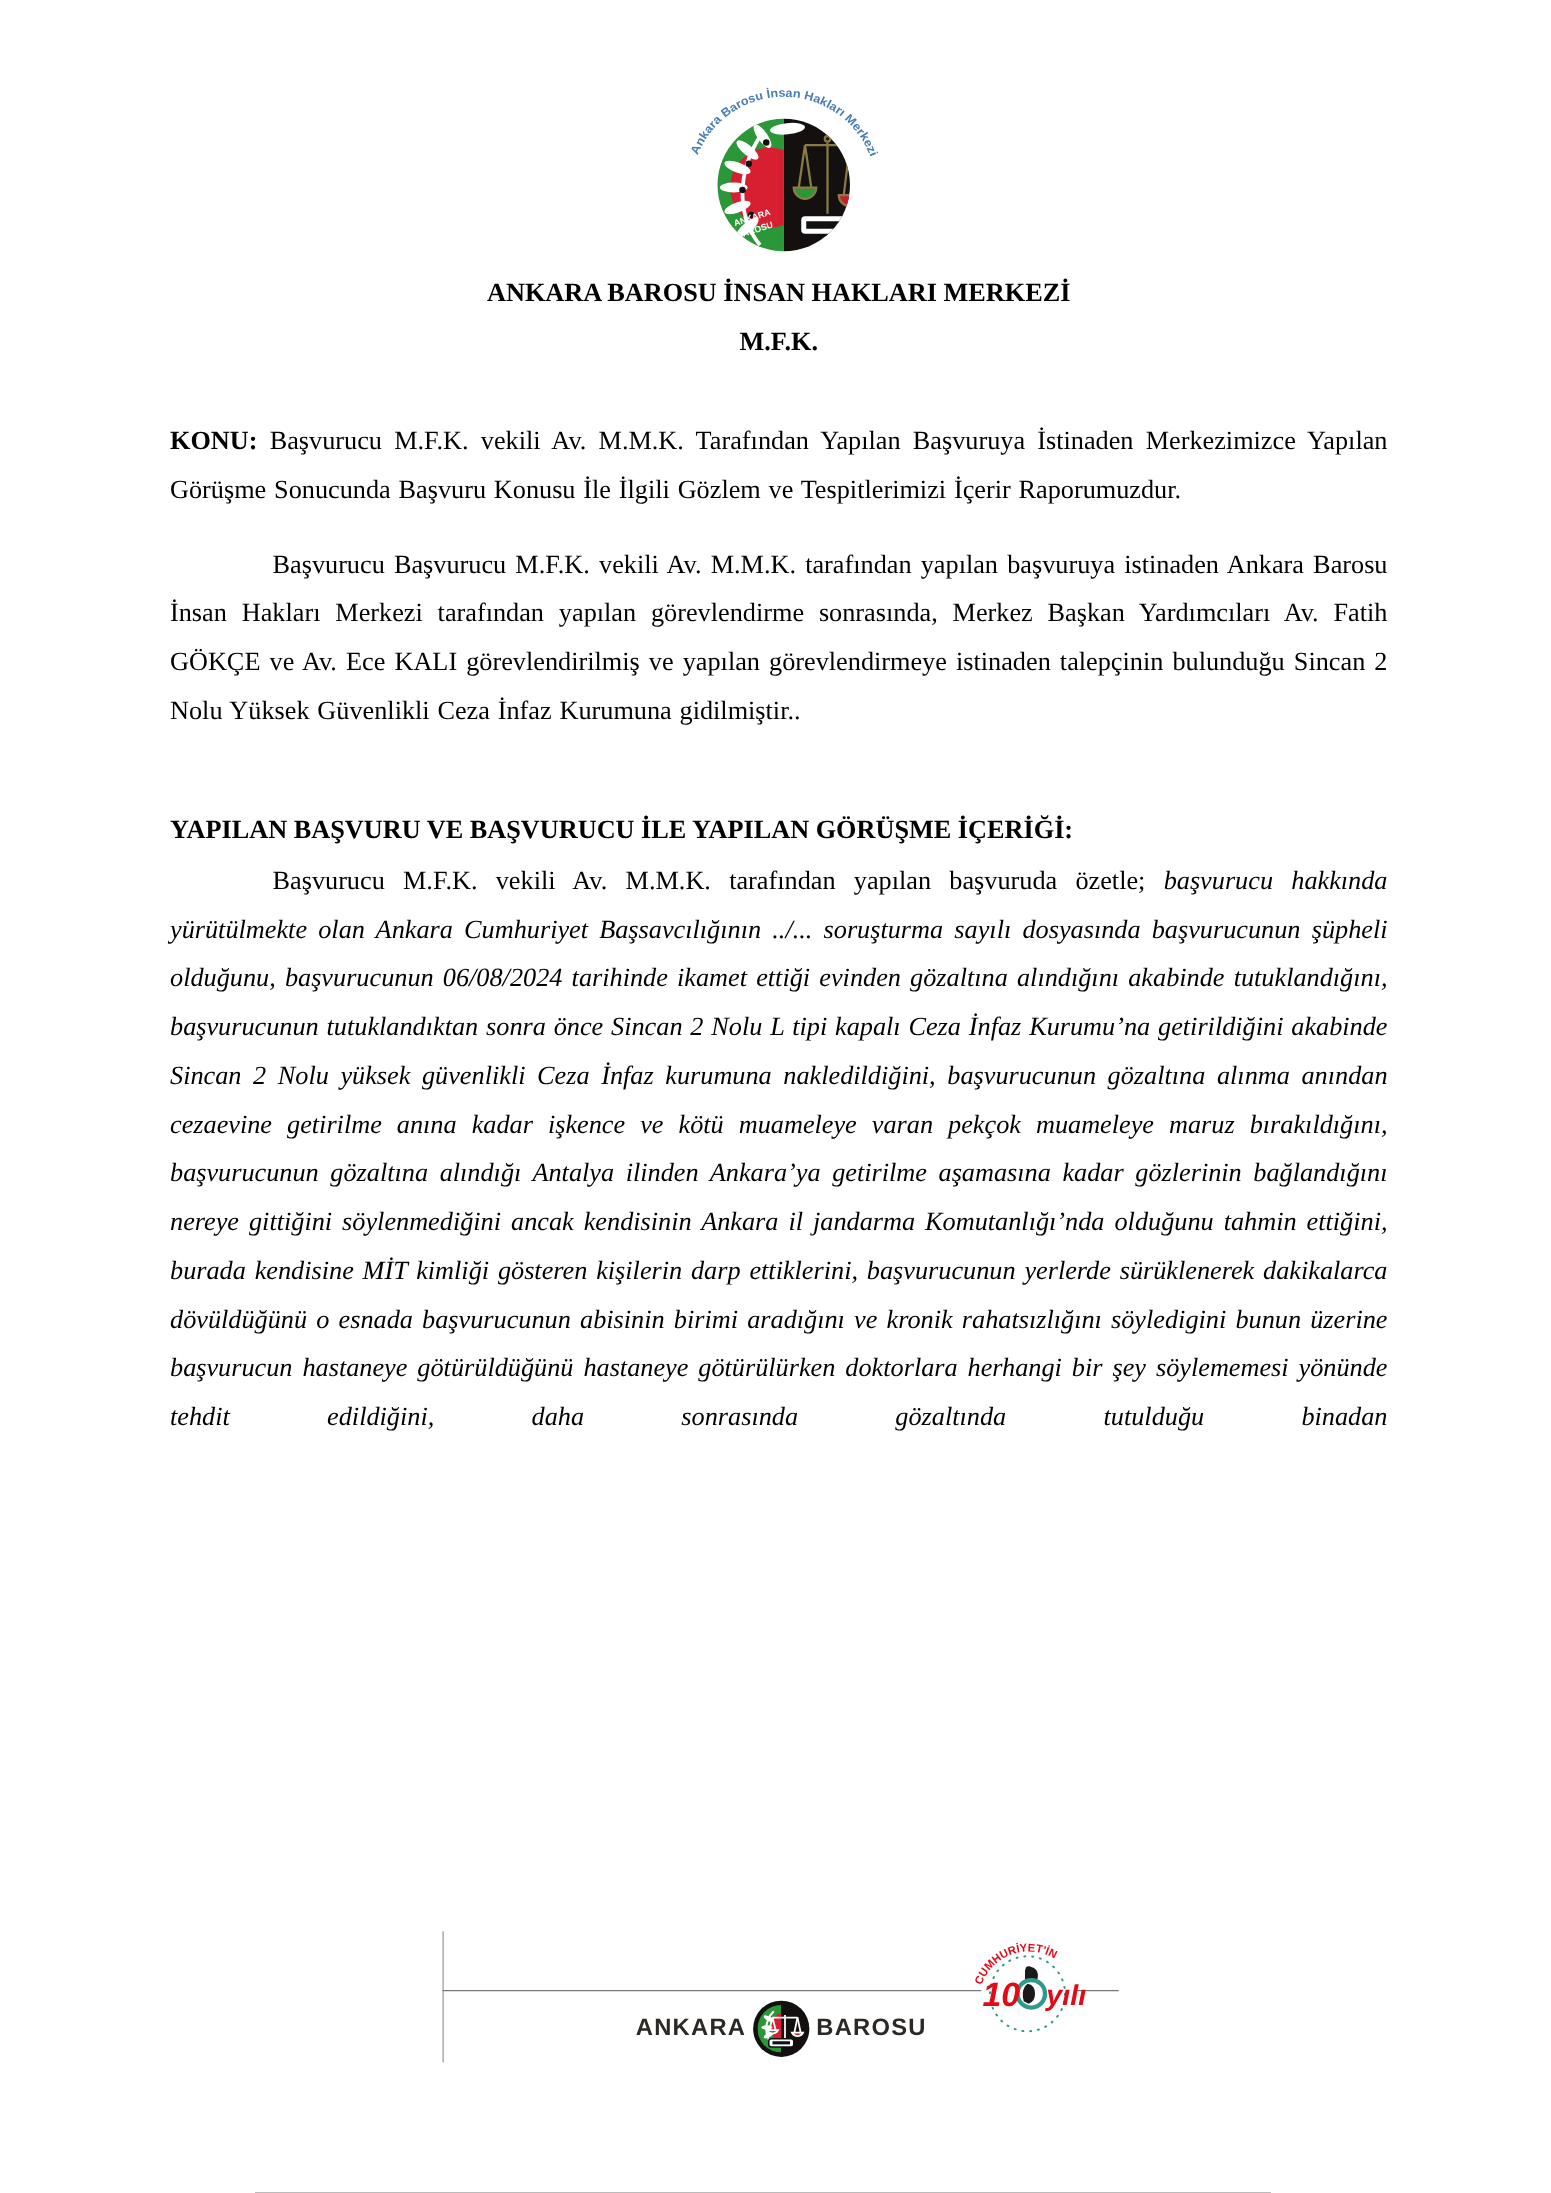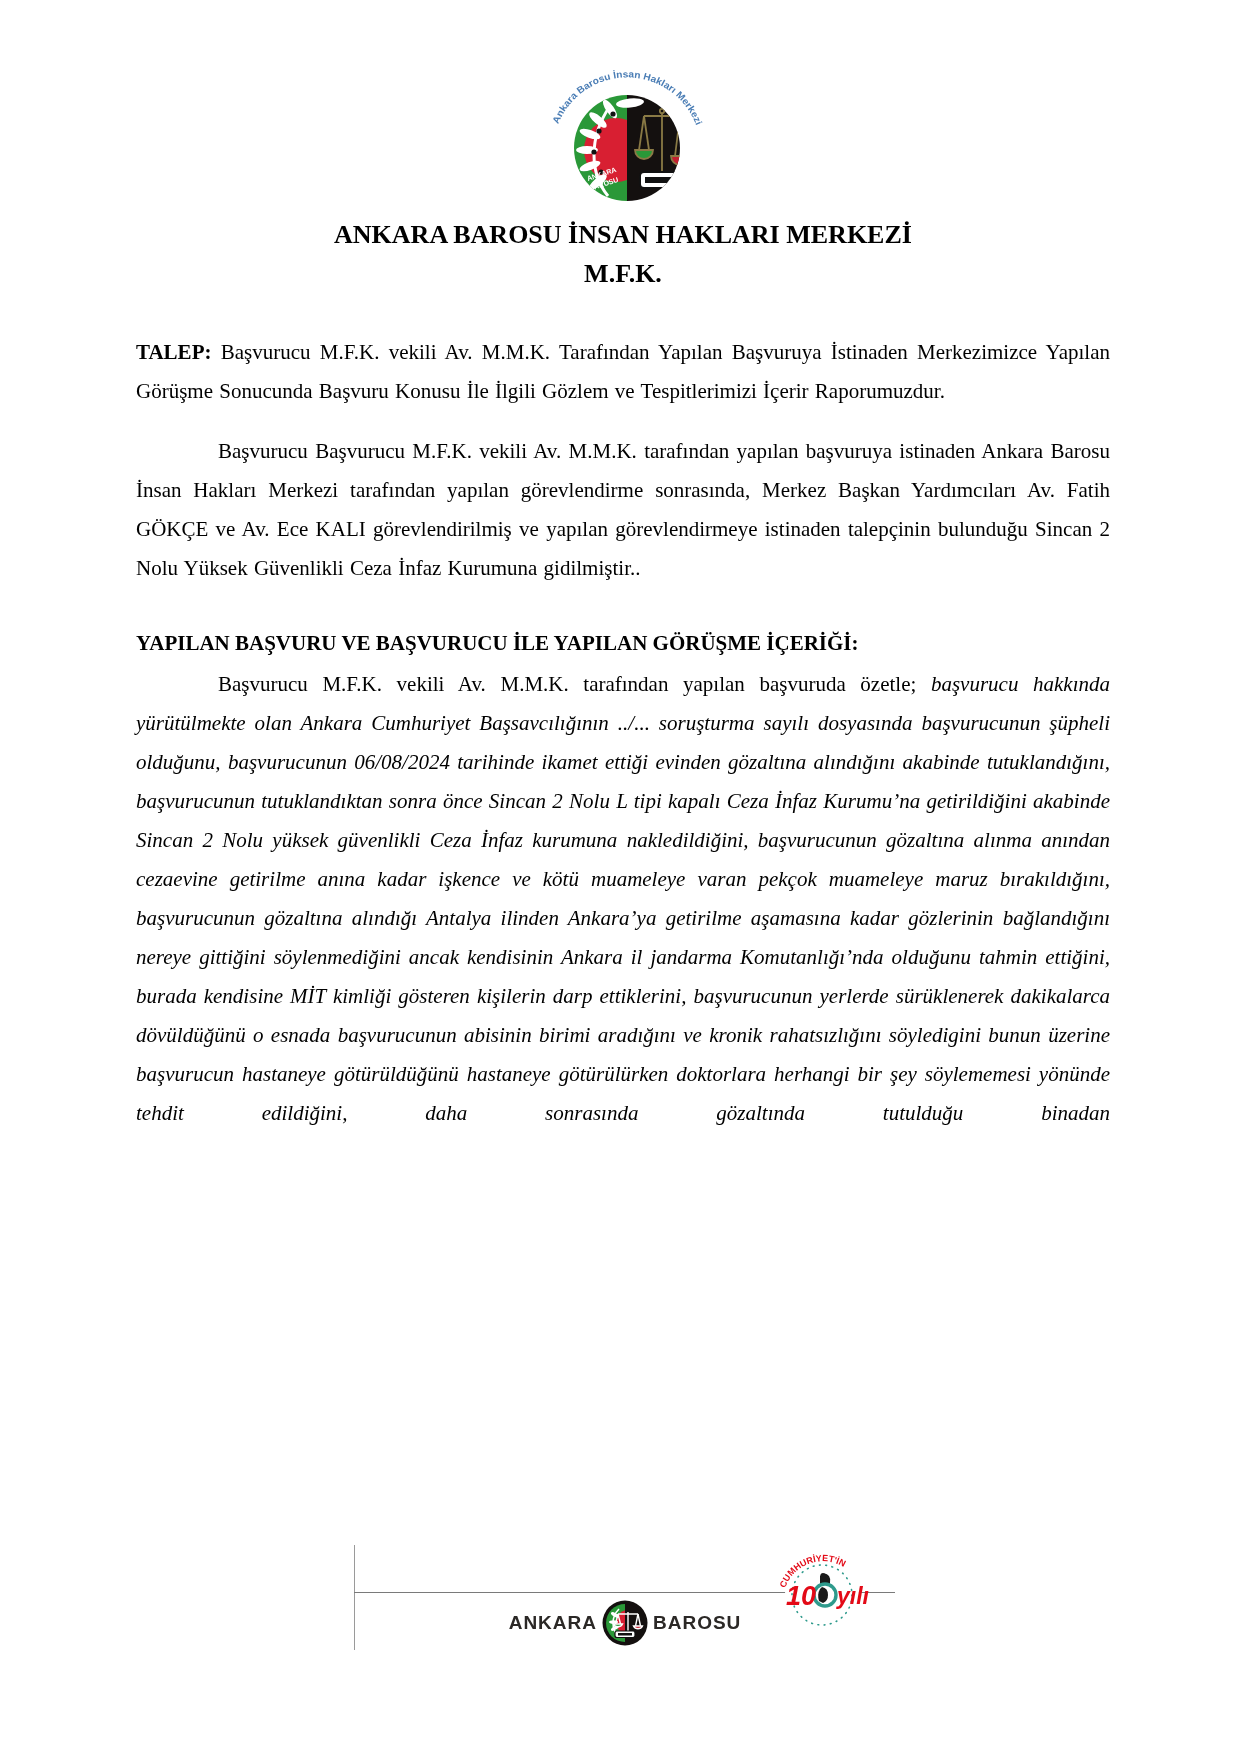--- a/index.html
+++ b/index.html
@@ -14,38 +14,38 @@
   }
   .content {
     position: absolute;
     left: 136px; top: 0;
     width: 974px;
   }
   .doc-title {
     margin-top: 215px;
     text-align: center;
     font-weight: bold;
-    font-size: 26px;
+    font-size: 21px;
     line-height: 39px;
   }
   .para {
     font-size: 21px;
     line-height: 39px;
     text-align: justify;
     word-spacing: 1px;
   }
   .konu-para       { margin-top: 40px; }
   .section-heading {
     margin-top: 33px;
     font-size: 21px;
     font-weight: bold;
     line-height: 39px;
     text-align: left;
   }
-  .heading-2 { margin-top: 36px; }
+  .heading-2 { margin-top: 56px; }
   .indent-first { text-indent: 82px; margin-top: 2px; }
   .quote-para { font-style: italic; text-align-last: justify; }
   .lead-bold { font-weight: bold; }
   .intro-roman { font-style: normal; margin-top: 40px; }
 
   
   .footer-vline { position:absolute; left:354px; top:1545px; width:1px; height:105px; background:#9a9a9a; }
   .footer-hline { position:absolute; left:354px; top:1592px; width:541px; height:1px; background:#7a7a7a; }
   .footer-brand {
     position:absolute; left:490px; top:1598px; width:270px; height:50px;
@@ -133,21 +133,21 @@
     </text>
   </svg>
 
   <div class="content">
 
     <div class="doc-title">
       <div>ANKARA BAROSU İNSAN HAKLARI MERKEZİ</div>
       <div>M.F.K.</div>
     </div>
 
-    <p class="para konu-para"><span class="lead-bold">TALEP:</span><span> Başvurucu M.F.K. vekili Av. M.M.K. Tarafından Yapılan Başvuruya İstinaden Merkezimizce Yapılan Görüşme Sonucunda Başvuru Konusu İle İlgili Gözlem ve Tespitlerimizi İçerir Raporumuzdur.</span></p>
+    <p class="para konu-para"><span class="lead-bold">KONU:</span><span> Başvurucu M.F.K. vekili Av. M.M.K. Tarafından Yapılan Başvuruya İstinaden Merkezimizce Yapılan Görüşme Sonucunda Başvuru Konusu İle İlgili Gözlem ve Tespitlerimizi İçerir Raporumuzdur.</span></p>
 
 
     <p class="para indent-first">Başvurucu Başvurucu M.F.K. vekili Av. M.M.K. tarafından yapılan başvuruya istinaden Ankara Barosu İnsan Hakları Merkezi tarafından yapılan görevlendirme sonrasında, Merkez Başkan Yardımcıları Av. Fatih GÖKÇE ve Av. Ece KALI görevlendirilmiş ve yapılan görevlendirmeye istinaden talepçinin bulunduğu Sincan 2 Nolu Yüksek Güvenlikli Ceza İnfaz Kurumuna gidilmiştir..</p>
 
     <div class="section-heading heading-2">YAPILAN BAŞVURU VE BAŞVURUCU İLE YAPILAN GÖRÜŞME İÇERİĞİ:</div>
 
     <p class="para indent-first quote-para"><span class="intro-roman">Başvurucu M.F.K. vekili Av. M.M.K. tarafından yapılan başvuruda özetle; </span><span>başvurucu hakkında yürütülmekte olan Ankara Cumhuriyet Başsavcılığının ../... soruşturma sayılı dosyasında başvurucunun şüpheli olduğunu, başvurucunun 06/08/2024 tarihinde ikamet ettiği evinden gözaltına alındığını akabinde tutuklandığını, başvurucunun tutuklandıktan sonra önce Sincan 2 Nolu L tipi kapalı Ceza İnfaz Kurumu’na getirildiğini akabinde Sincan 2 Nolu yüksek güvenlikli Ceza İnfaz kurumuna nakledildiğini, başvurucunun gözaltına alınma anından cezaevine getirilme anına kadar işkence ve kötü muameleye varan pekçok muameleye maruz bırakıldığını, başvurucunun gözaltına alındığı Antalya ilinden Ankara’ya getirilme aşamasına kadar gözlerinin bağlandığını nereye gittiğini söylenmediğini ancak kendisinin Ankara il jandarma Komutanlığı’nda olduğunu tahmin ettiğini, burada kendisine MİT kimliği gösteren kişilerin darp ettiklerini, başvurucunun yerlerde sürüklenerek dakikalarca dövüldüğünü o esnada başvurucunun abisinin birimi aradığını ve kronik rahatsızlığını söyledigini bunun üzerine başvurucun hastaneye götürüldüğünü hastaneye götürülürken doktorlara herhangi bir şey söylememesi yönünde tehdit edildiğini, daha sonrasında gözaltında tutulduğu binadan</span></p>
 
   </div>
 

